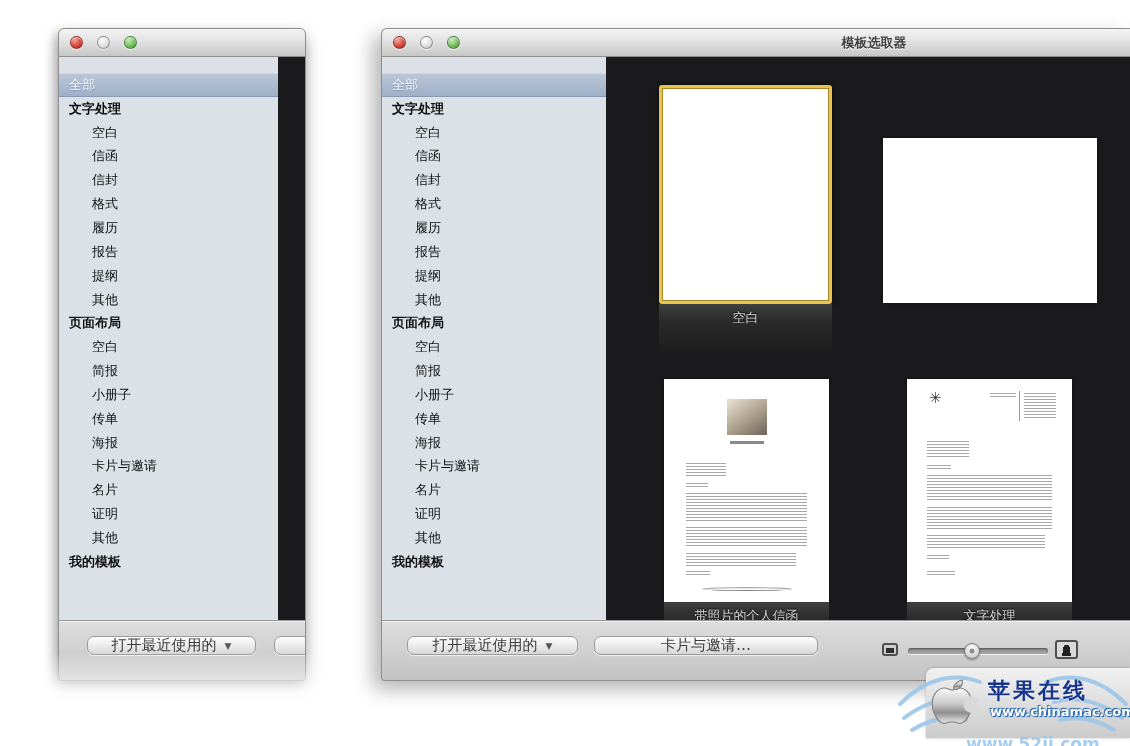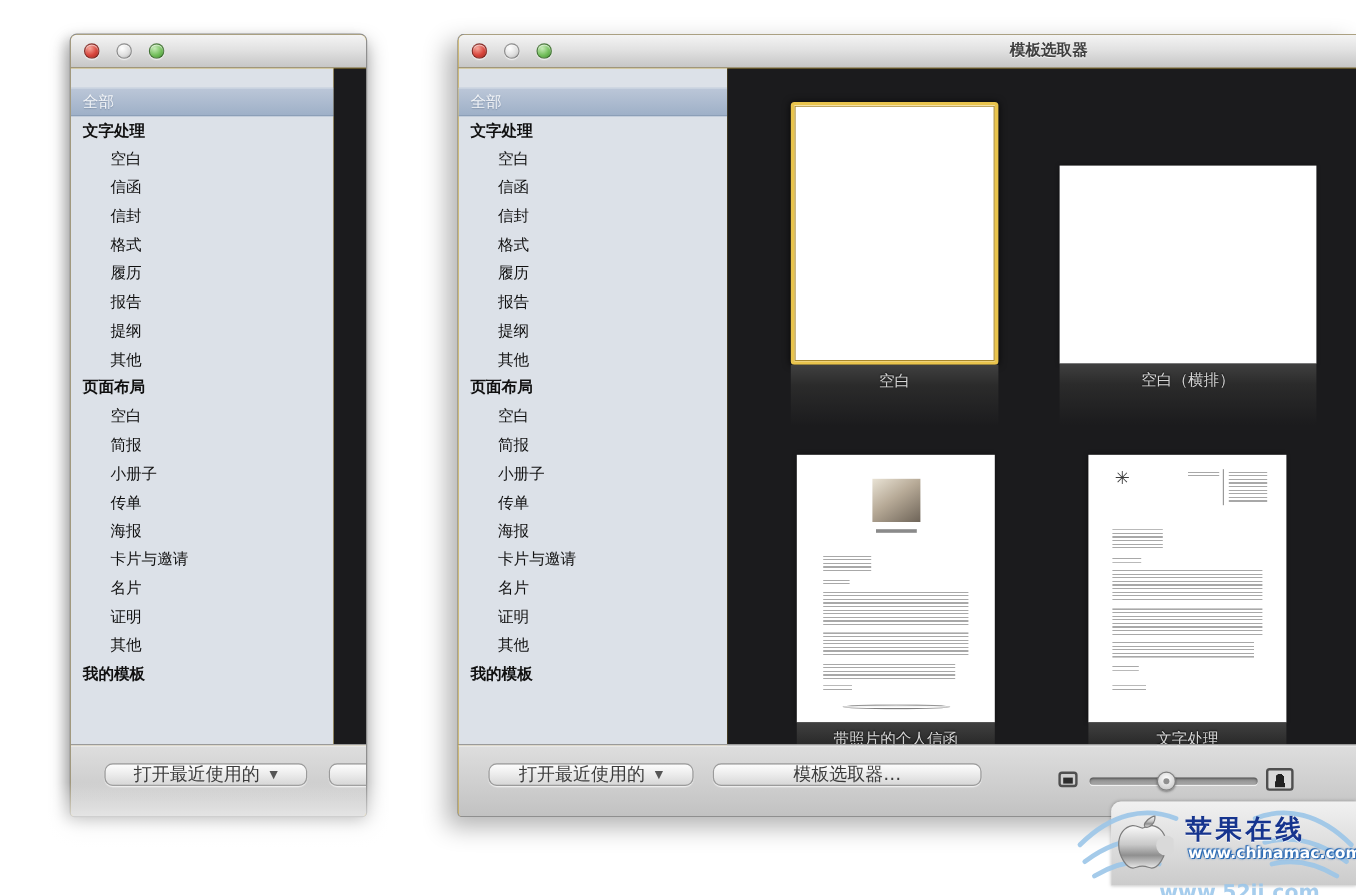--- a/index.html
+++ b/index.html
@@ -253,23 +253,20 @@
       </div>
 
     <div class="content">
 
       <div class="thumb selected" id="thumb-blank"></div>
       <div class="strip" id="strip-1">
         <span class="tlabel">空白</span>
       </div>
 
       <div class="thumb" id="thumb-blank-land"></div>
-      <div class="strip" id="strip-2">
-        <span class="tlabel">空白（横排）</span>
-      </div>
 
       <div class="thumb" id="thumb-photo-letter">
         <div class="ph-photo"></div>
         <div class="ph-name"></div>
         <div class="abs lines" style="left:22px; top:84px;  width:40px;  height:14px;"></div>
         <div class="abs lines" style="left:22px; top:104px; width:22px;  height:4px;"></div>
         <div class="abs lines" style="left:22px; top:114px; width:121px; height:29px;"></div>
         <div class="abs lines" style="left:22px; top:148px; width:121px; height:21px;"></div>
         <div class="abs lines" style="left:22px; top:174px; width:110px; height:13px;"></div>
         <div class="abs lines" style="left:22px; top:192px; width:24px;  height:4px;"></div>
@@ -296,21 +293,21 @@
         <span class="tlabel">文字处理</span>
       </div>
     </div>
 
     <div class="bottombar">
       <button class="mac-btn" id="wr-btn-recent">
         <span>打开最近使用的</span>
         <span class="arrow">▼</span>
       </button>
       <button class="mac-btn" id="wr-btn-existing">
-        <span>模板选取器…</span>
+        <span>卡片与邀请…</span>
       </button>
 
       <div class="size-icon" id="icon-small"></div>
       <div class="slider-track">
         <div class="slider-thumb" id="size-slider-thumb" style="left: 46%;"></div>
       </div>
       <div class="size-icon" id="icon-large"></div>
     </div>
   </div>
 

